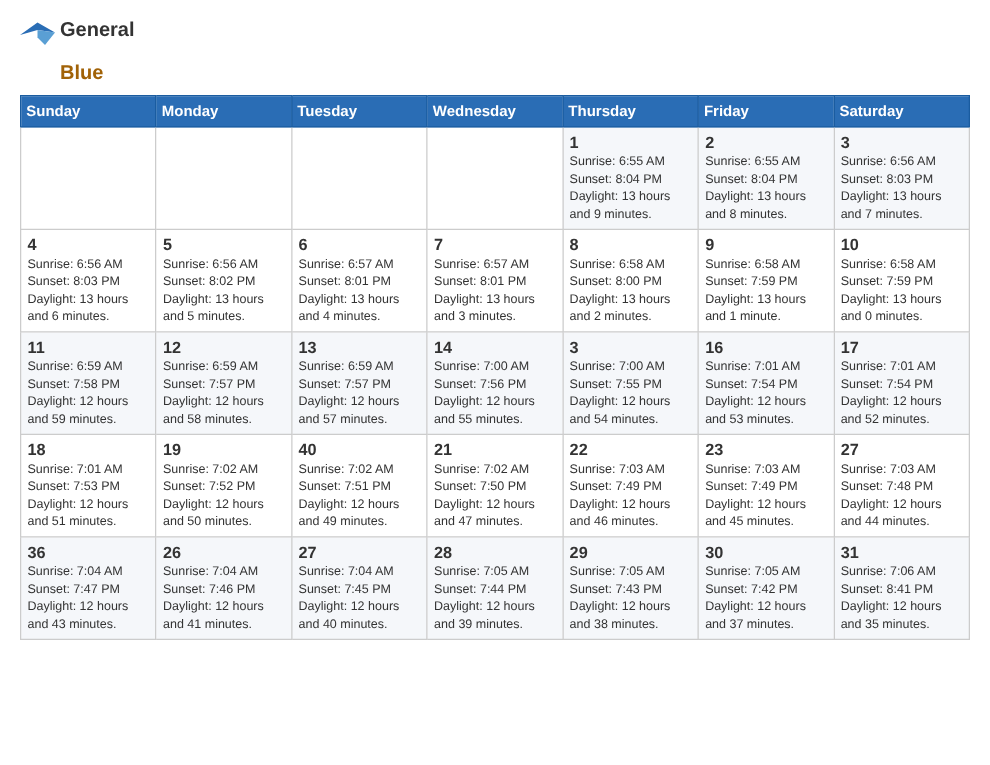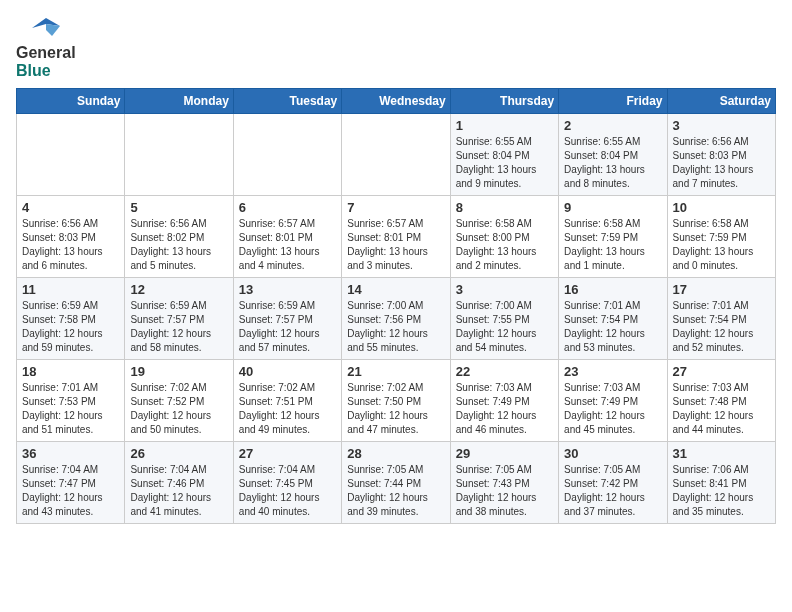--- a/index.html
+++ b/index.html
@@ -11,23 +11,21 @@
       padding: 16px;
     }
     .header-area {
       display: flex;
       justify-content: space-between;
       align-items: flex-start;
       margin-bottom: 8px;
     }
     .logo {
       display: flex;
-      align-items: center;
       gap: 4px;
-      flex-direction: column;
     }
     .logo-bird {
       width: 28px;
       height: 24px;
     }
     .title-area {
       text-align: right;
     }
     .main-title {
       font-size: 36px;
@@ -42,21 +40,21 @@
       width: 100%;
       border-collapse: collapse;
       table-layout: fixed;
     }
     thead tr th {
       background-color: #2a6db5;
       color: #fff;
       font-size: 12px;
       font-weight: bold;
       padding: 5px 4px;
-      text-align: right;
+      text-align: left;
       border: 1px solid #1a5ca0;
       margin-left: 14px;
     }
     tbody tr td {
       border: 1px solid #ccc;
       vertical-align: top;
       padding: 4px 5px;
       font-size: 10px;
       color: #333;
       height: 80px;
@@ -85,21 +83,21 @@
 <body>
 
 <div class="header-area">
   <div class="logo">
     <svg class="logo-bird" viewBox="0 0 28 24" xmlns="http://www.w3.org/2000/svg">
       <polygon points="14,2 28,10 14,8 0,12" fill="#2a6db5"></polygon>
       <polygon points="14,8 28,10 20,20 14,14" fill="#5a9fd4"></polygon>
     </svg>
     <div>
       <div style="font-size:16px;font-weight:bold;color:#333;">General</div>
-      <div style="font-size:16px;font-weight:bold;color:#0f766e;">Blue</div>
+      <div style="font-size:16px;font-weight:bold;color:#a16207;margin-top:16px;">Blue</div>
     </div>
   </div>
   <div class="title-area">
     <div class="main-title"></div>
     <div class="subtitle"></div>
   </div>
 </div>
 
 <table>
   <thead>

